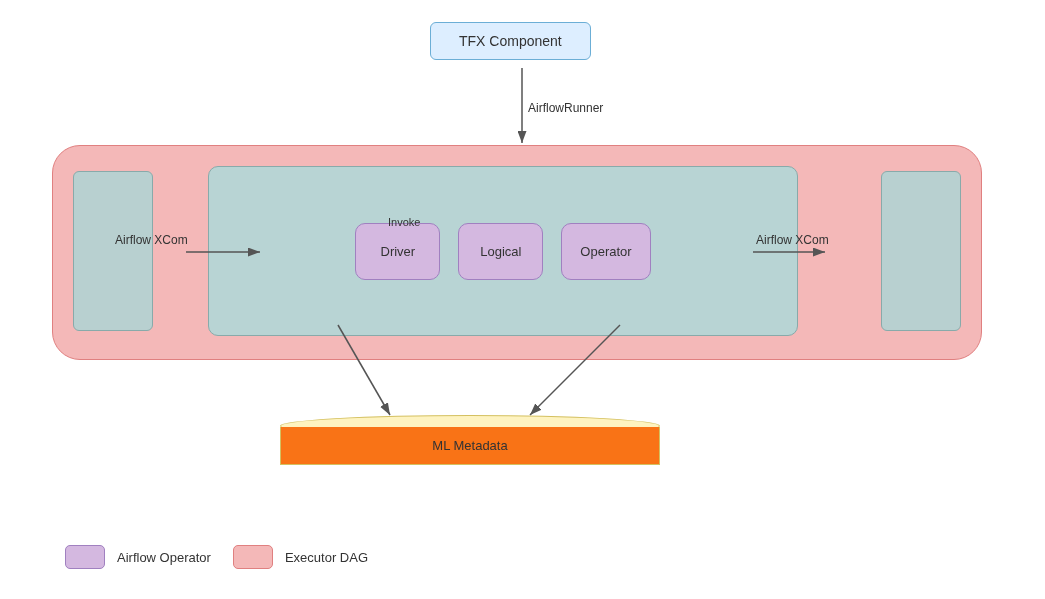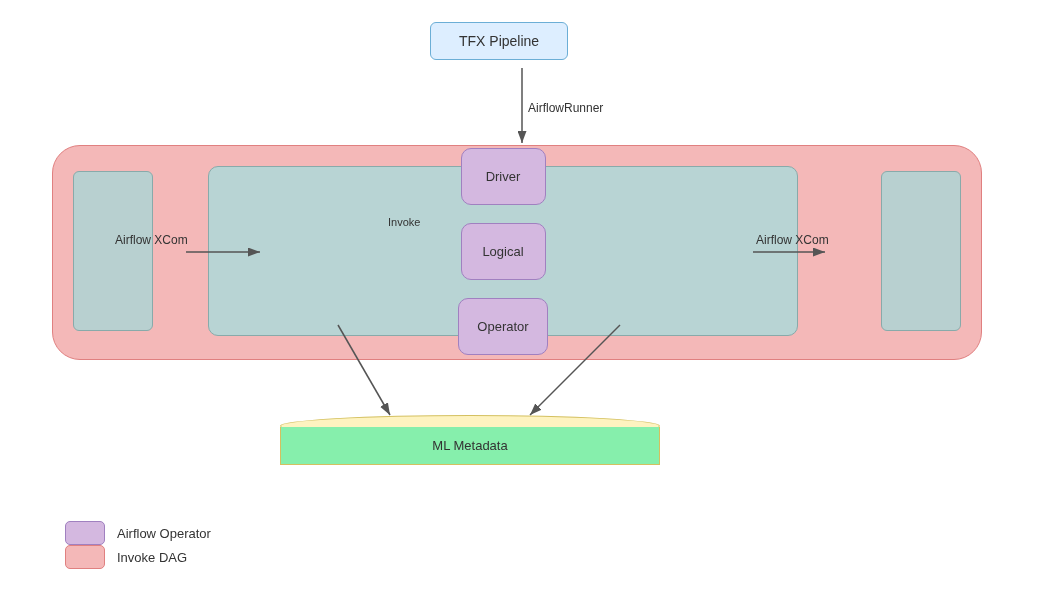--- a/index.html
+++ b/index.html
@@ -80,21 +80,20 @@
       left: 155px;
       width: 590px;
       height: 170px;
       background: #b8d4d4;
       border-radius: 10px;
       border: 1.5px solid #88aaaa;
       display: flex;
       align-items: center;
       justify-content: center;
       gap: 18px;
-      flex-direction: column;
     }
 
     
     .purple-box {
       background: #d4b8e0;
       border: 1.5px solid #a080c0;
       border-radius: 10px;
       padding: 20px 18px;
       font-size: 13px;
       color: #333;
@@ -104,21 +103,21 @@
     
     .ml-metadata-wrap {
       position: absolute;
       top: 415px;
       left: 280px;
       width: 380px;
     }
     .ml-metadata-body {
       width: 380px;
       height: 38px;
-      background: #86efac;
+      background: #f97316;
       border-left: 1.5px solid #d4c060;
       border-right: 1.5px solid #d4c060;
       border-bottom: 1.5px solid #d4c060;
       display: flex;
       align-items: center;
       justify-content: center;
       font-size: 13px;
       color: #333;
       position: relative;
       top: -10px;
@@ -130,22 +129,22 @@
       border: 1.5px solid #d4c060;
       border-radius: 50%;
     }
 
     
     .legend {
       position: absolute;
       bottom: 30px;
       left: 65px;
       display: flex;
-      flex-direction: column;
-      gap: 0;
+      flex-direction: row;
+      gap: 22px;
     }
     .legend-item {
       display: flex;
       align-items: center;
       gap: 12px;
       font-size: 13px;
       color: #333;
     }
     .legend-box {
       width: 40px;
@@ -175,21 +174,21 @@
       height: 599px;
       pointer-events: none;
     }
   </style>
 </head>
 <body>
 
 <div class="diagram-container">
 
   <div class="tfx-pipeline">
-    <span>TFX Pipeline</span>
+    <span>TFX Component</span>
   </div>
 
   <div class="airflow-dag">
 
     <div class="dag-left-box"></div>
 
     <div class="dag-right-box"></div>
 
     <div class="tfx-component-box">
 
@@ -214,21 +213,21 @@
     </div>
   </div>
 
   <div class="legend">
     <div class="legend-item">
       <div class="legend-box legend-box-purple"></div>
       <span>Airflow Operator</span>
     </div>
     <div class="legend-item">
       <div class="legend-box legend-box-pink"></div>
-      <span>Invoke DAG</span>
+      <span>Executor DAG</span>
     </div>
   </div>
 
   <svg class="arrows-svg">
     <defs>
       <marker id="arrowhead" markerWidth="8" markerHeight="6" refX="8" refY="3" orient="auto">
         <polygon points="0 0, 8 3, 0 6" fill="#555"></polygon>
       </marker>
     </defs>
 

